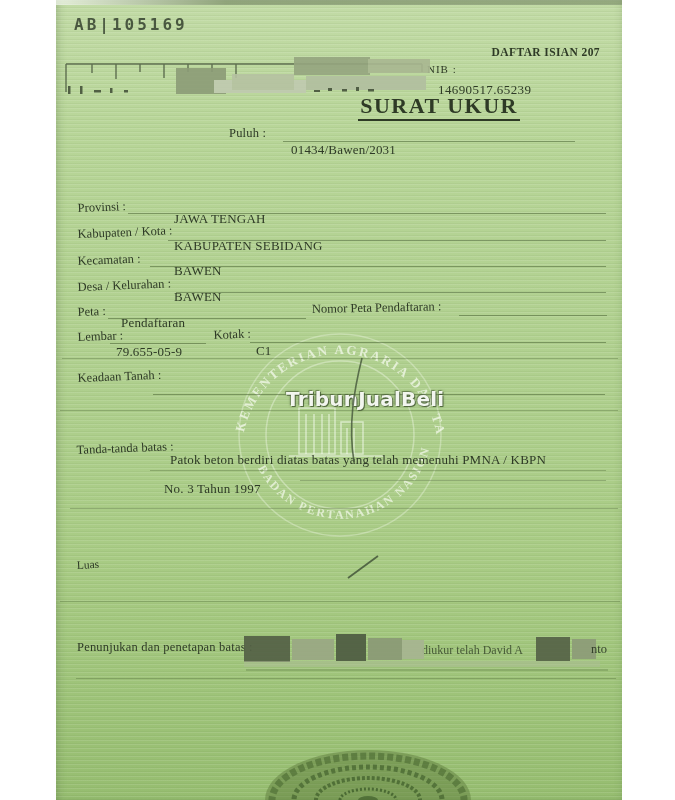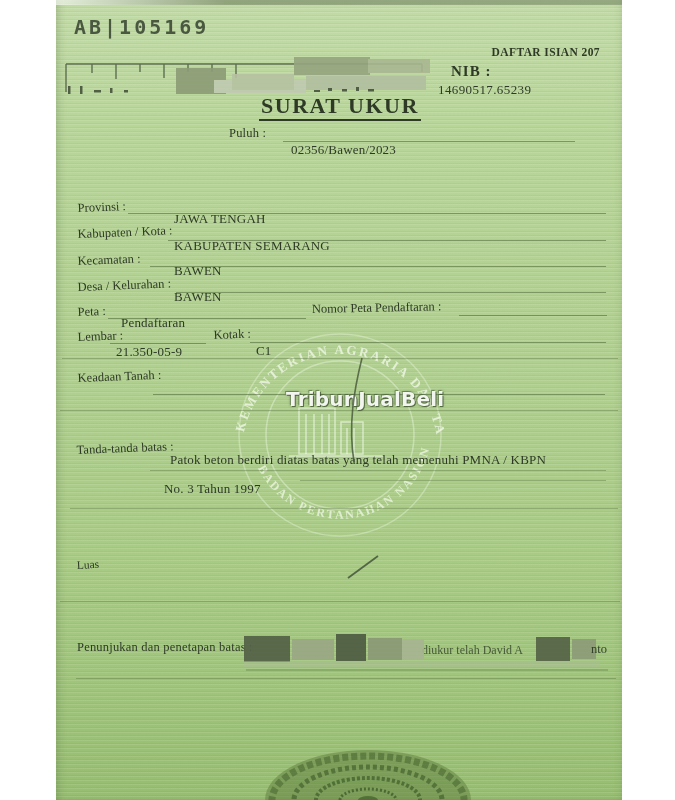--- a/index.html
+++ b/index.html
@@ -12,25 +12,25 @@
     background:linear-gradient(180deg,#c2dba6 0%,#b7d597 18%,#b0d08f 45%,#a8cb84 70%,#96bd70 100%);
     box-shadow:inset 6px 0 10px -5px rgba(70,95,55,.35), inset -4px 0 8px -5px rgba(70,95,55,.25);
   }
   .paper::after{
     content:"";position:absolute;inset:0;
     background:repeating-linear-gradient(180deg,rgba(255,255,255,.10) 0 1px,rgba(0,0,0,0) 1px 3px,rgba(90,120,60,.07) 3px 4px);
     pointer-events:none;
   }
   .paper-top-edge{position:absolute;left:56px;top:0;width:566px;height:5px;background:linear-gradient(90deg,rgba(255,255,255,.6),rgba(108,124,92,.55) 30%,rgba(108,124,92,.5));}
   .abs{position:absolute;}
-  .stamp{font-family:"DejaVu Sans Mono", monospace;font-size:20px;font-weight:bold;letter-spacing:3px;color:#3d4a36;opacity:.9;}
+  .stamp{font-family:"DejaVu Sans Mono", monospace;font-size:16px;font-weight:bold;letter-spacing:3px;color:#3d4a36;opacity:.9;}
   .small-bold{font-weight:bold;font-size:11.5px;letter-spacing:.4px;}
-  .nib-label{font-weight:bold;font-size:15px;letter-spacing:1px;margin-left:24px;}
+  .nib-label{font-weight:normal;font-size:11px;letter-spacing:1px;}
   .nib-value{font-size:13px;letter-spacing:.4px;}
-  .title{font-weight:bold;font-size:22px;letter-spacing:1.5px;text-align:center;}
+  .title{font-weight:bold;font-size:22px;letter-spacing:1.5px;text-align:right;}
   .title span{border-bottom:2.5px solid #2e3a26;padding:0 2px 1px 2px;}
   .lbl{font-size:12.5px;transform:rotate(-2.2deg);transform-origin:left bottom;white-space:nowrap;}
   .val{font-size:13px;white-space:nowrap;letter-spacing:.2px;}
   .heading{font-weight:bold;font-size:13px;letter-spacing:.3px;}
   .rule{height:1px;background:rgba(74,100,52,.55);}
   .rule.faint{background:rgba(74,100,52,.35);}
   .z2{z-index:2}.z4{z-index:4}
   .tribun{
     z-index:3;font-family:"DejaVu Sans", sans-serif;font-weight:bold;font-size:20px;letter-spacing:.2px;
     color:rgba(252,254,250,.95);
@@ -110,48 +110,48 @@
       <rect x="264" y="36" width="4" height="3"></rect>
         <rect x="278" y="37" width="5" height="2.5"></rect>
       <rect x="292" y="35" width="3" height="4"></rect>
         <rect x="304" y="37" width="6" height="2.5"></rect>
     </g>
   </svg>
 
   <div class="abs title z2" style="left:160px;top:93px;width:360px"><span>SURAT UKUR</span></div>
   <div class="abs val z2" style="left:229px;top:126px;font-size:12.5px">Puluh :</div>
   <div class="abs rule z2" style="left:283px;top:141px;width:292px"></div>
-  <div class="abs val z2" style="left:291px;top:142px">02356/Bawen/2023</div>
+  <div class="abs val z2" style="left:291px;top:142px">01434/Bawen/2031</div>
 
 
   <div class="abs lbl z2" style="left:78px;top:201px">Provinsi :</div>
   <div class="abs rule z2" style="left:128px;top:213px;width:478px"></div>
   <div class="abs val z2" style="left:174px;top:211px">JAWA TENGAH</div>
 
   <div class="abs lbl z2" style="left:78px;top:227px">Kabupaten / Kota :</div>
   <div class="abs rule z2" style="left:168px;top:240px;width:438px"></div>
-  <div class="abs val z2" style="left:174px;top:238px">KABUPATEN SEMARANG</div>
+  <div class="abs val z2" style="left:174px;top:238px">KABUPATEN SEBIDANG</div>
 
   <div class="abs lbl z2" style="left:78px;top:254px">Kecamatan :</div>
   <div class="abs rule z2" style="left:150px;top:266px;width:456px"></div>
   <div class="abs val z2" style="left:174px;top:263px">BAWEN</div>
 
   <div class="abs lbl z2" style="left:78px;top:280px">Desa / Kelurahan :</div>
   <div class="abs rule z2" style="left:176px;top:292px;width:430px"></div>
   <div class="abs val z2" style="left:174px;top:289px">BAWEN</div>
 
   <div class="abs lbl z2" style="left:78px;top:305px">Peta :</div>
   <div class="abs rule z2" style="left:108px;top:318px;width:198px"></div>
   <div class="abs val z2" style="left:121px;top:315px">Pendaftaran</div>
   <div class="abs lbl z2" style="left:312px;top:302px;transform:rotate(-1.2deg)">Nomor Peta Pendaftaran :</div>
   <div class="abs rule z2" style="left:459px;top:315px;width:148px"></div>
 
   <div class="abs lbl z2" style="left:78px;top:330px">Lembar :</div>
   <div class="abs rule z2" style="left:110px;top:343px;width:96px"></div>
-  <div class="abs val z2" style="left:116px;top:344px">21.350-05-9</div>
+  <div class="abs val z2" style="left:116px;top:344px">79.655-05-9</div>
   <div class="abs lbl z2" style="left:214px;top:328px">Kotak :</div>
   <div class="abs rule z2" style="left:250px;top:342px;width:356px"></div>
   <div class="abs val z2" style="left:256px;top:343px">C1</div>
 
   <div class="abs rule faint z2" style="left:62px;top:358px;width:556px"></div>
 
   <div class="abs lbl z2" style="left:78px;top:371px">Keadaan Tanah :</div>
   <div class="abs rule z2" style="left:153px;top:394px;width:452px"></div>
   <div class="abs rule faint z2" style="left:60px;top:410px;width:558px"></div>
 

